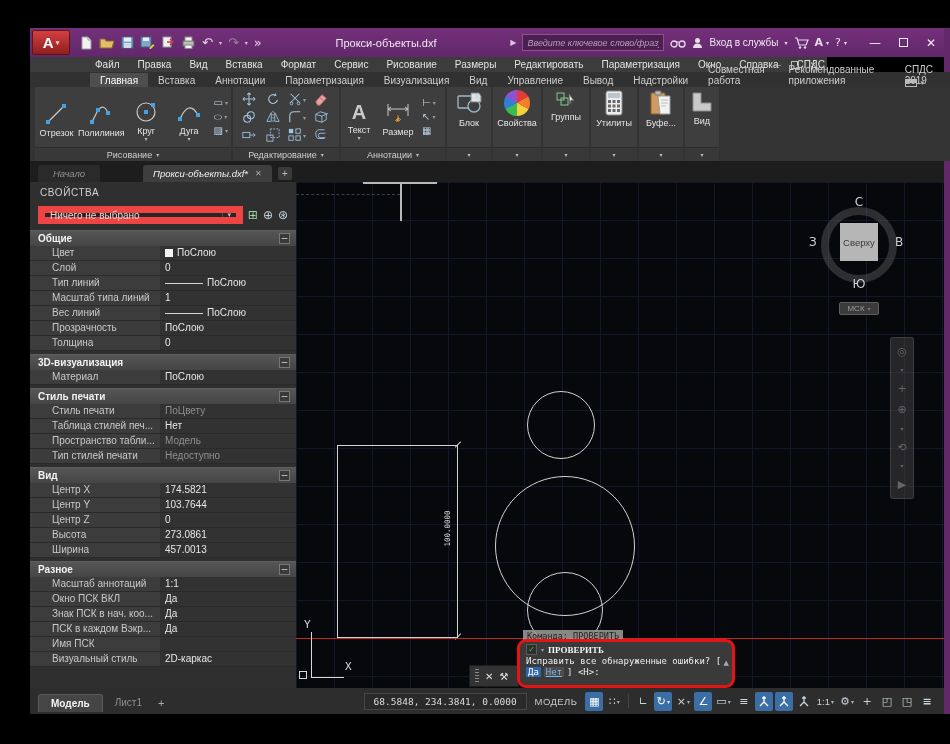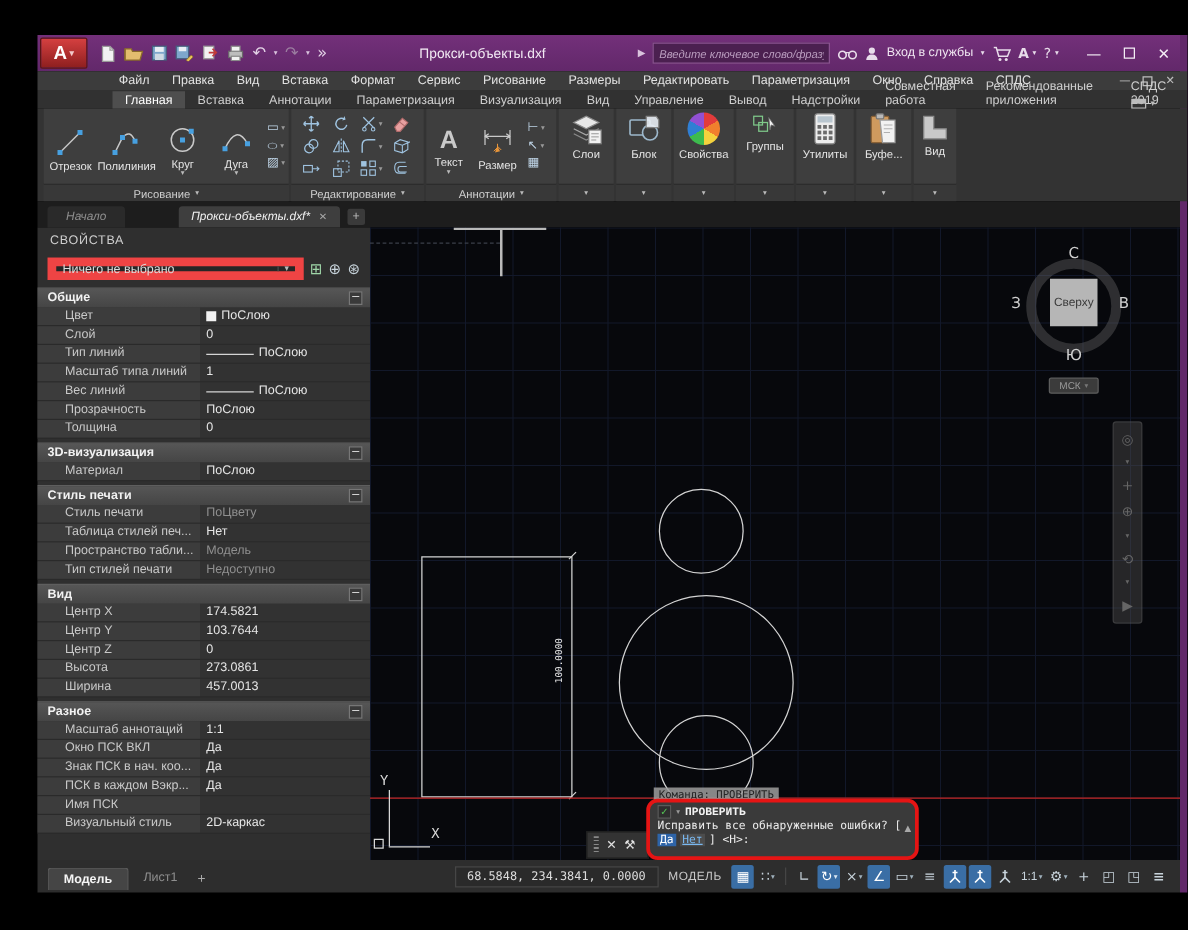--- a/index.html
+++ b/index.html
@@ -28,21 +28,21 @@
   .search-input::placeholder { color:#b99cbe; }
   .tico { color:#e8dcEA; font-size:11px; display:flex; align-items:center; gap:3px;
     font-family:"DejaVu Sans", sans-serif; }
   .tico .car { font-size:6px; }
   .signin { color:#f0e6f1; font-size:10px; font-family:"Liberation Sans", sans-serif; }
   .winbtns { display:flex; align-items:center; gap:18px; margin-left:22px; margin-right:8px; }
   .winbtns span { color:#f4eef5; font-size:12px; line-height:1; font-family:"DejaVu Sans", sans-serif; }
   .maxbox { width:9px; height:9px; border:1px solid #f4eef5; display:inline-block; }
 
   
-  .menubar { position:absolute; left:30px; top:57px; width:920px; height:15px; background:#3c3c3c;
+  .menubar { position:absolute; left:30px; top:57px; width:797px; height:15px; background:#3c3c3c;
     display:flex; align-items:center; padding-left:56px; }
   .menubar .mitem { color:#e2e2e2; font-size:10px; padding:0 9px; cursor:default; }
   .menubar .mwin { margin-left:auto; margin-right:10px; display:flex; gap:10px; align-items:center; }
   .menubar .mwin span { color:#bdbdbd; font-size:9px; font-family:"DejaVu Sans", sans-serif; }
   .mwin .maxbox { width:8px; height:8px; border:1px solid #bdbdbd; }
 
   
   .rtabs { position:absolute; left:30px; top:72px; width:920px; height:15px; background:#313131;
     display:flex; align-items:flex-end; padding-left:60px; }
   .rtab { color:#cfcfcf; font-size:10px; padding:2px 10px 1px; }
@@ -154,21 +154,21 @@
   
   .cmd-echo { position:absolute; left:227px; top:448px; background:rgba(158,158,158,.85); color:#242424;
     font-size:8.5px; font-family:"DejaVu Sans Mono", monospace; padding:1px 4px; }
   .popup { position:absolute; left:221px; top:457px; width:218px; height:49px; background:#3a3a3a;
     border:3px solid #e51414; border-radius:9px; padding:2px 6px; z-index:5;
     font-family:"DejaVu Sans Mono", monospace; }
   .popup .row1 { display:flex; align-items:center; gap:4px; }
   .popup .chk { width:11px; height:11px; background:#2e2e2e; border:1px solid #5a5a5a; color:#54c254;
     font-size:8px; line-height:9px; text-align:center; font-family:"DejaVu Sans", sans-serif; }
   .popup .chkcar { color:#9a9a9a; font-size:6px; font-family:"DejaVu Sans", sans-serif; }
-  .popup .cmdname { color:#f2f2f2; font-size:9px; font-weight:bold; font-family:Liberation Mono, monospace; }
+  .popup .cmdname { color:#f2f2f2; font-size:9px; font-weight:bold; font-family:Liberation Serif, serif; }
   .popup .prompt { color:#ececec; font-size:9px; margin-top:1px; white-space:nowrap; }
   .popup .row3 { font-size:9px; color:#ececec; margin-top:1px; display:flex; gap:3px; align-items:center; }
   .popup .yes { background:#2e64a8; color:#fff; padding:0 2px; }
   .popup .no { background:#4c4c4c; color:#79b8f0; text-decoration:underline; padding:0 2px; }
   .popup .scrollup { position:absolute; right:3px; top:17px; color:#a9a9a9; font-size:7px;
     font-family:"DejaVu Sans", sans-serif; }
   .cmd-float { position:absolute; left:173px; top:483px; width:50px; height:22px; background:#333;
     border:1px solid #1d1d1d; display:flex; align-items:center; gap:6px; padding:0 5px; }
   .cmd-float .grip { width:4px; height:14px;
     background:repeating-linear-gradient(#888 0 1px, transparent 1px 3px); }
@@ -499,35 +499,20 @@
               <span>▦</span>
             </span>
         </div>
       </div>
       <div class="rpanel-label">
         <span>Аннотации</span>
           <span class="car">▾</span>
       </div>
     </div>
 
-    <div class="rpanel onepanel">
-      <div class="rpanel-body">
-        <svg width="28" height="26" viewBox="0 0 28 26">
-            <path d="M4 8l10-5 10 5-10 5z" fill="#e8e8e8" stroke="#8a8a8a"></path>
-            <path d="M4 13l10 5 10-5" fill="none" stroke="#a8a8a8"></path>
-            <path d="M4 17l10 5 10-5" fill="none" stroke="#8a8a8a"></path>
-            <rect x="16" y="14" width="10" height="11" fill="#f2f2f2" stroke="#777"></rect>
-            <path d="M18 17h6m-6 2.5h6m-6 2.5h4" stroke="#999" stroke-width=".8"></path>
-          </svg>
-        <span class="blabel">Слои</span>
-      </div>
-      <div class="rpanel-label">
-          <span class="car">▾</span>
-        </div>
-    </div>
 
     <div class="rpanel onepanel">
       <div class="rpanel-body">
         <svg width="28" height="26" viewBox="0 0 28 26">
             <rect x="3" y="6" width="16" height="12" rx="1" fill="none" stroke="#9db8cc" stroke-width="1.3"></rect>
             <circle cx="19" cy="16" r="6" fill="#3e3e3e" stroke="#9db8cc" stroke-width="1.3"></circle>
             <path d="M16 3h8l2 3v6h-10z" fill="#e8eef4" stroke="#8a8a8a" opacity=".9"></path>
           </svg>
         <span class="blabel">Блок</span>
       </div>

